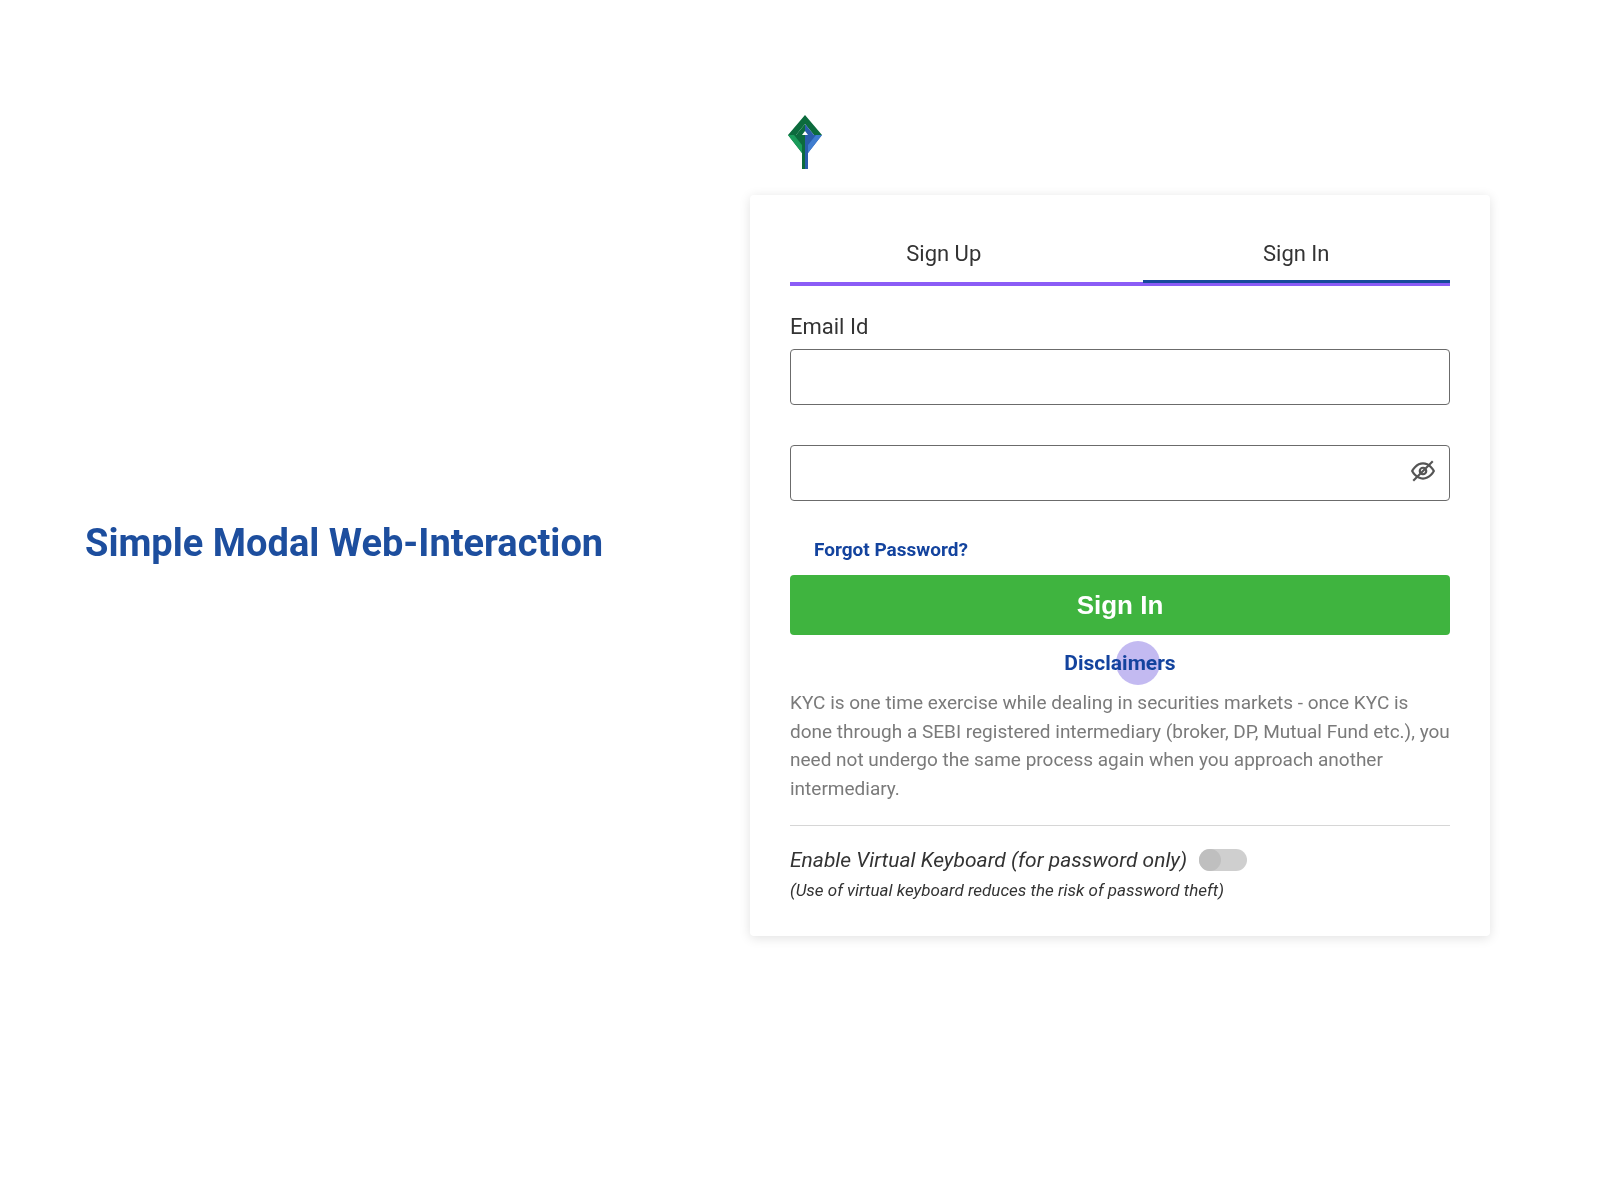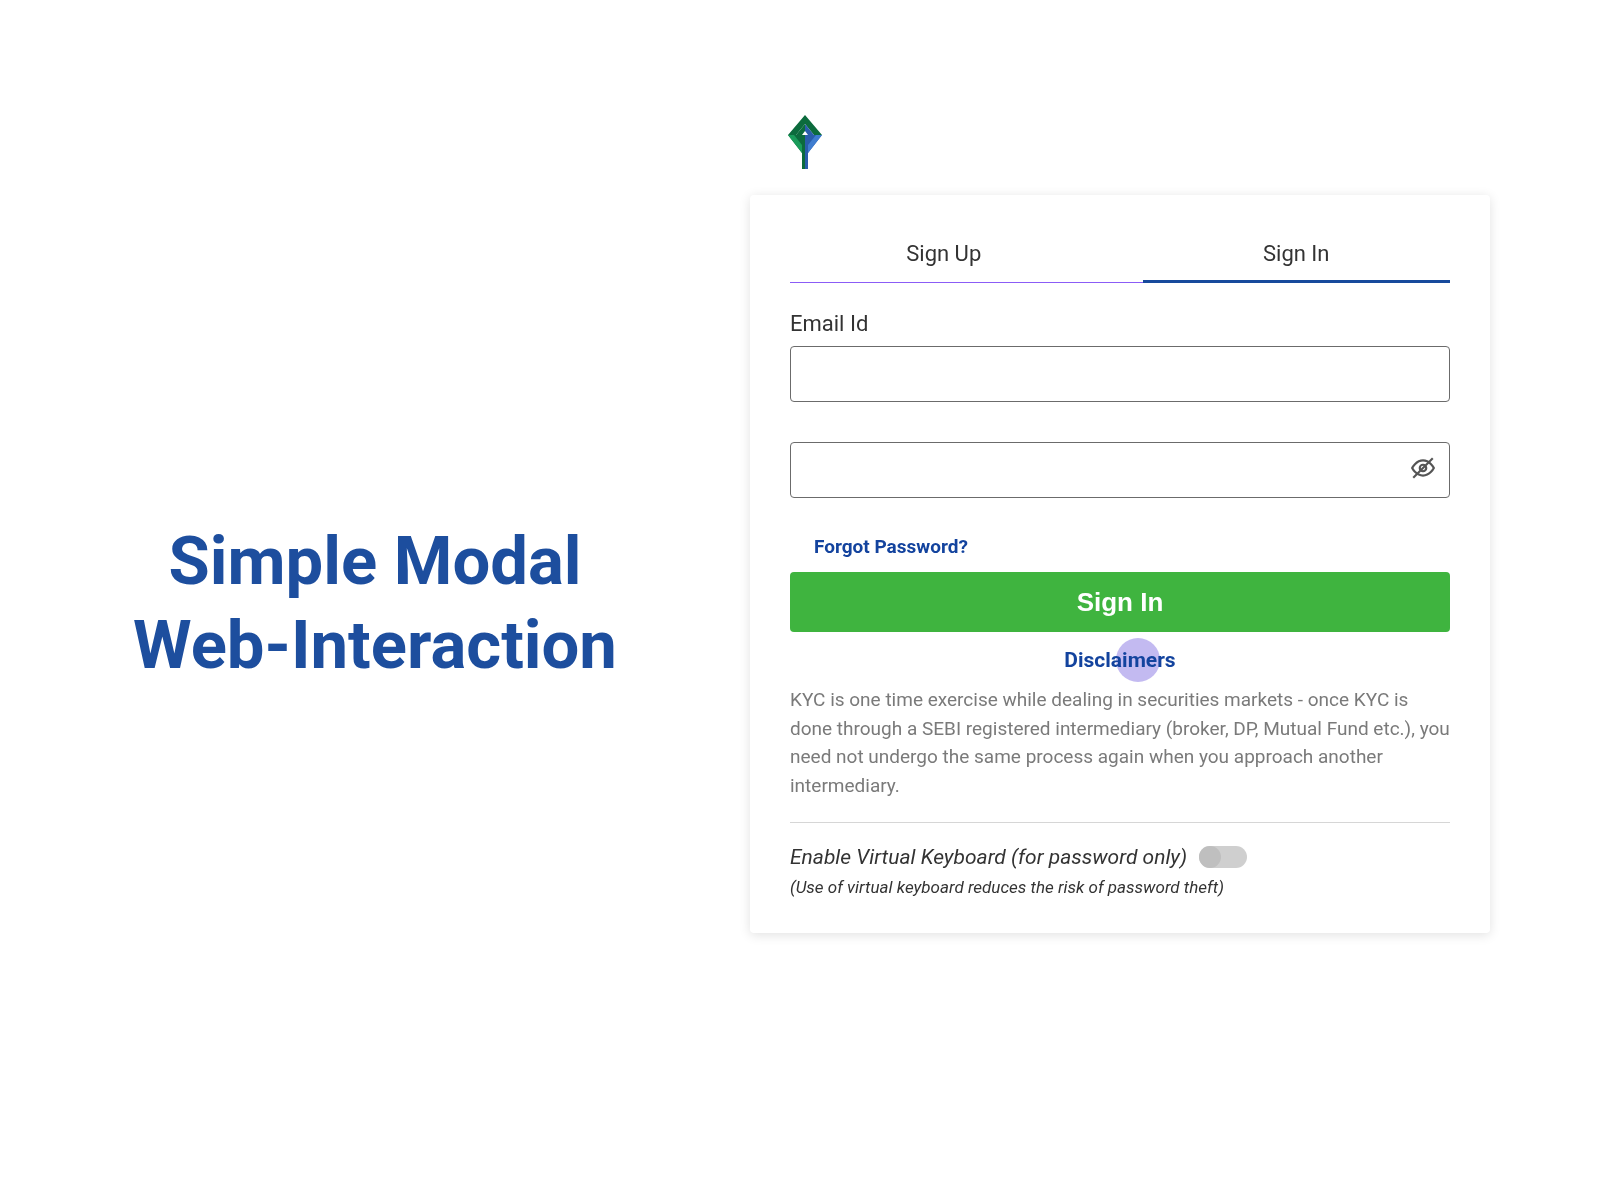--- a/index.html
+++ b/index.html
@@ -9,22 +9,22 @@
     font-family: -apple-system, BlinkMacSystemFont, "Segoe UI", Roboto, "Helvetica Neue", Arial, sans-serif;
     background: #ffffff;
     position: relative;
     overflow: hidden;
   }
   .left-text {
     position: absolute;
     left: 85px;
     top: 520px;
     width: 580px;
-    text-align: center;
-    font-size: 67px;
+    text-align: left;
+    font-size: 38px;
     font-weight: 700;
     color: #1d4e9e;
     line-height: 1.25;
   }
   .panel-wrap {
     position: absolute;
     left: 750px;
     top: 115px;
     width: 740px;
   }
@@ -34,21 +34,21 @@
   }
   .card {
     width: 740px;
     background: #ffffff;
     box-shadow: 0 2px 12px rgba(0,0,0,0.12);
     border-radius: 4px;
     padding: 36px 40px 36px 40px;
   }
   .tabs {
     display: flex;
-    border-bottom: 1px solid #8b5cf6;
+    border-bottom: 4px solid #8b5cf6;
     margin-bottom: 28px;
     gap: 45px;
   }
   .tab {
     flex: 1;
     text-align: center;
     padding: 10px 0 14px 0;
     font-size: 22px;
     color: #333;
     cursor: pointer;

